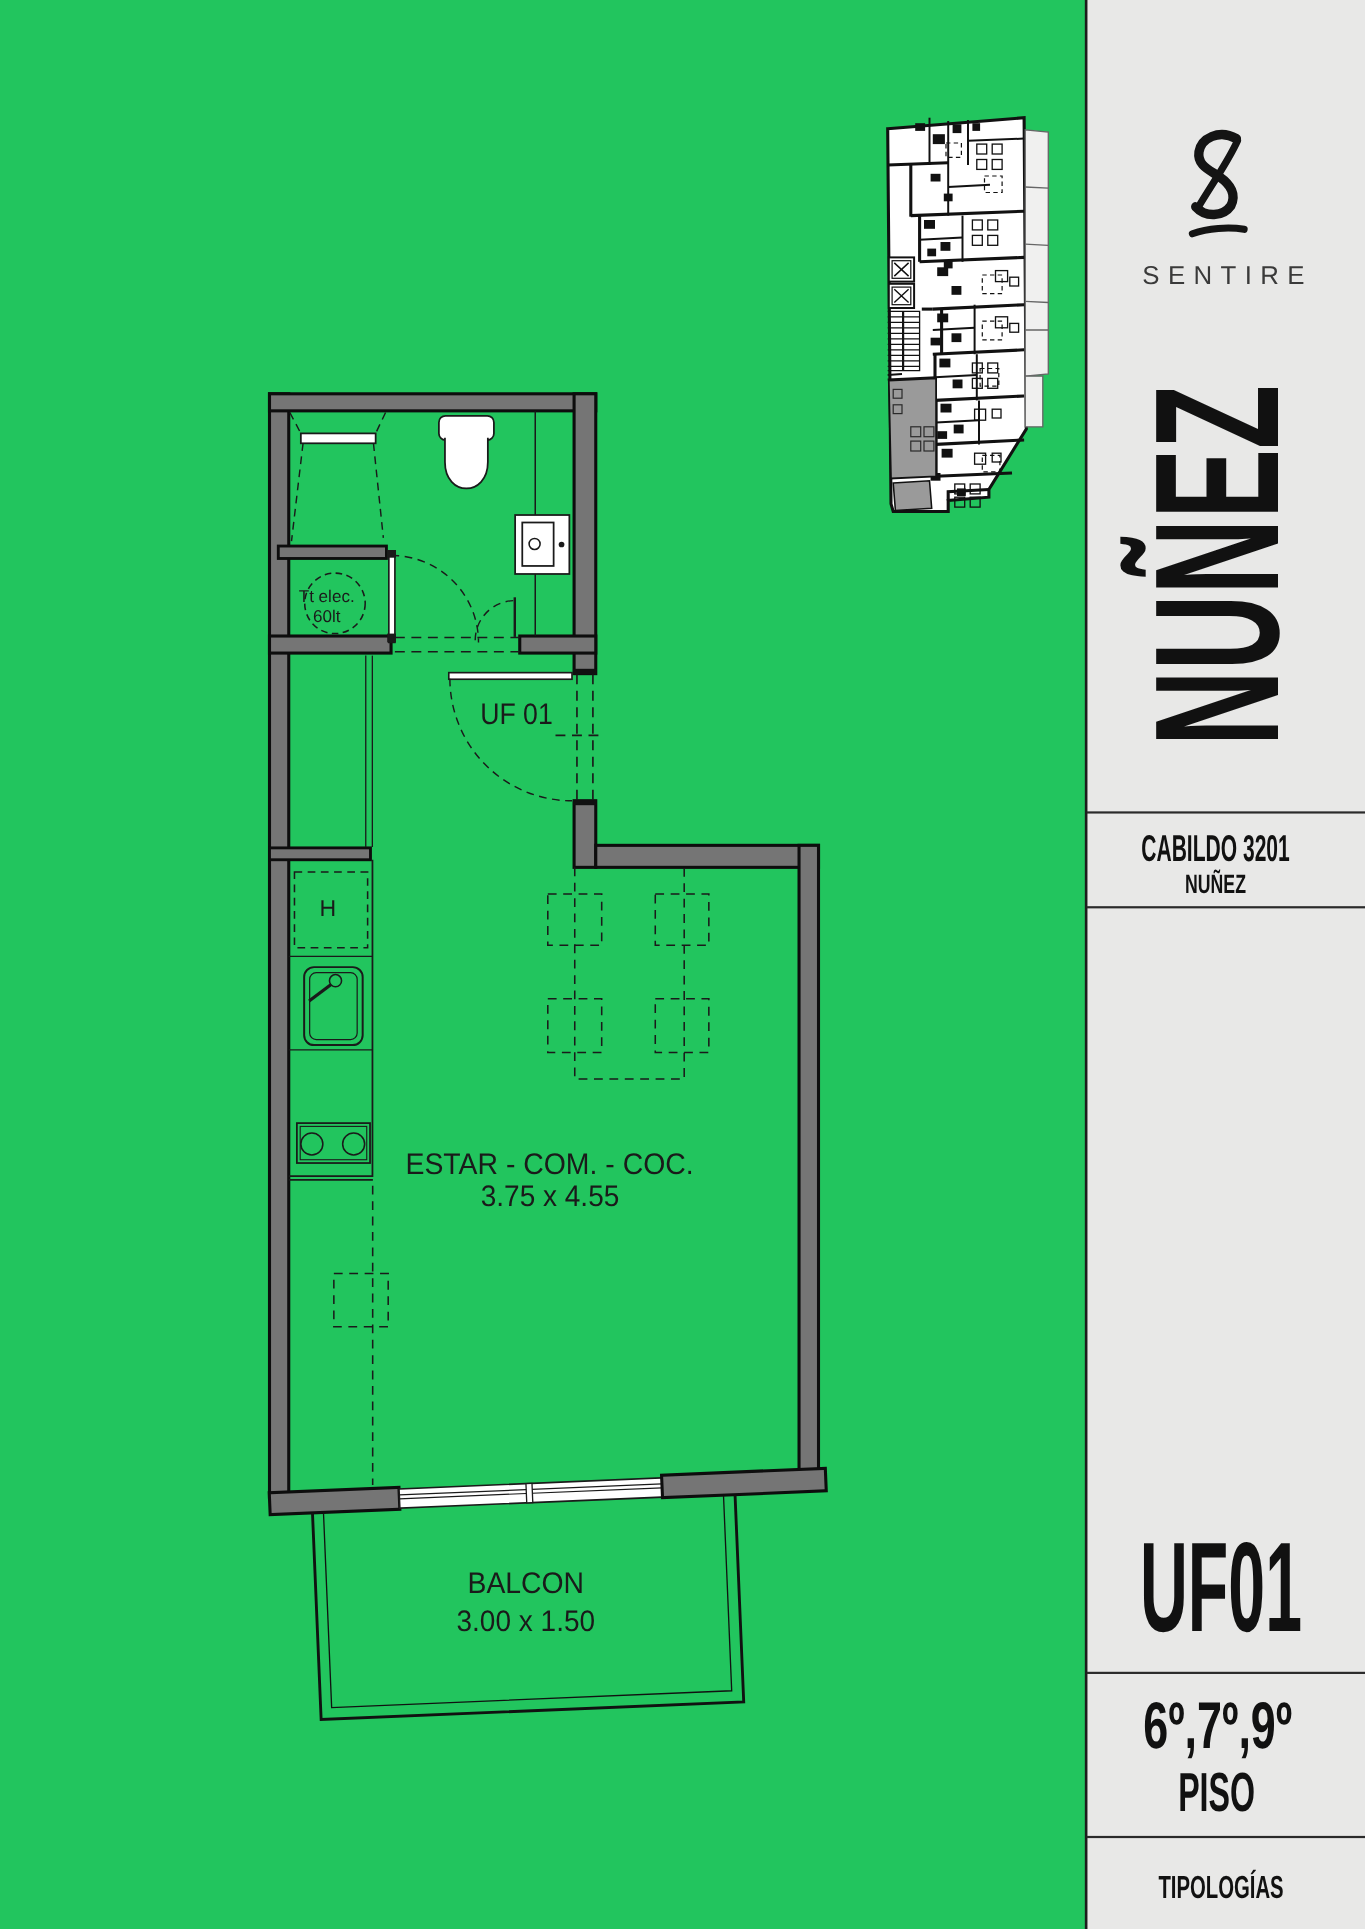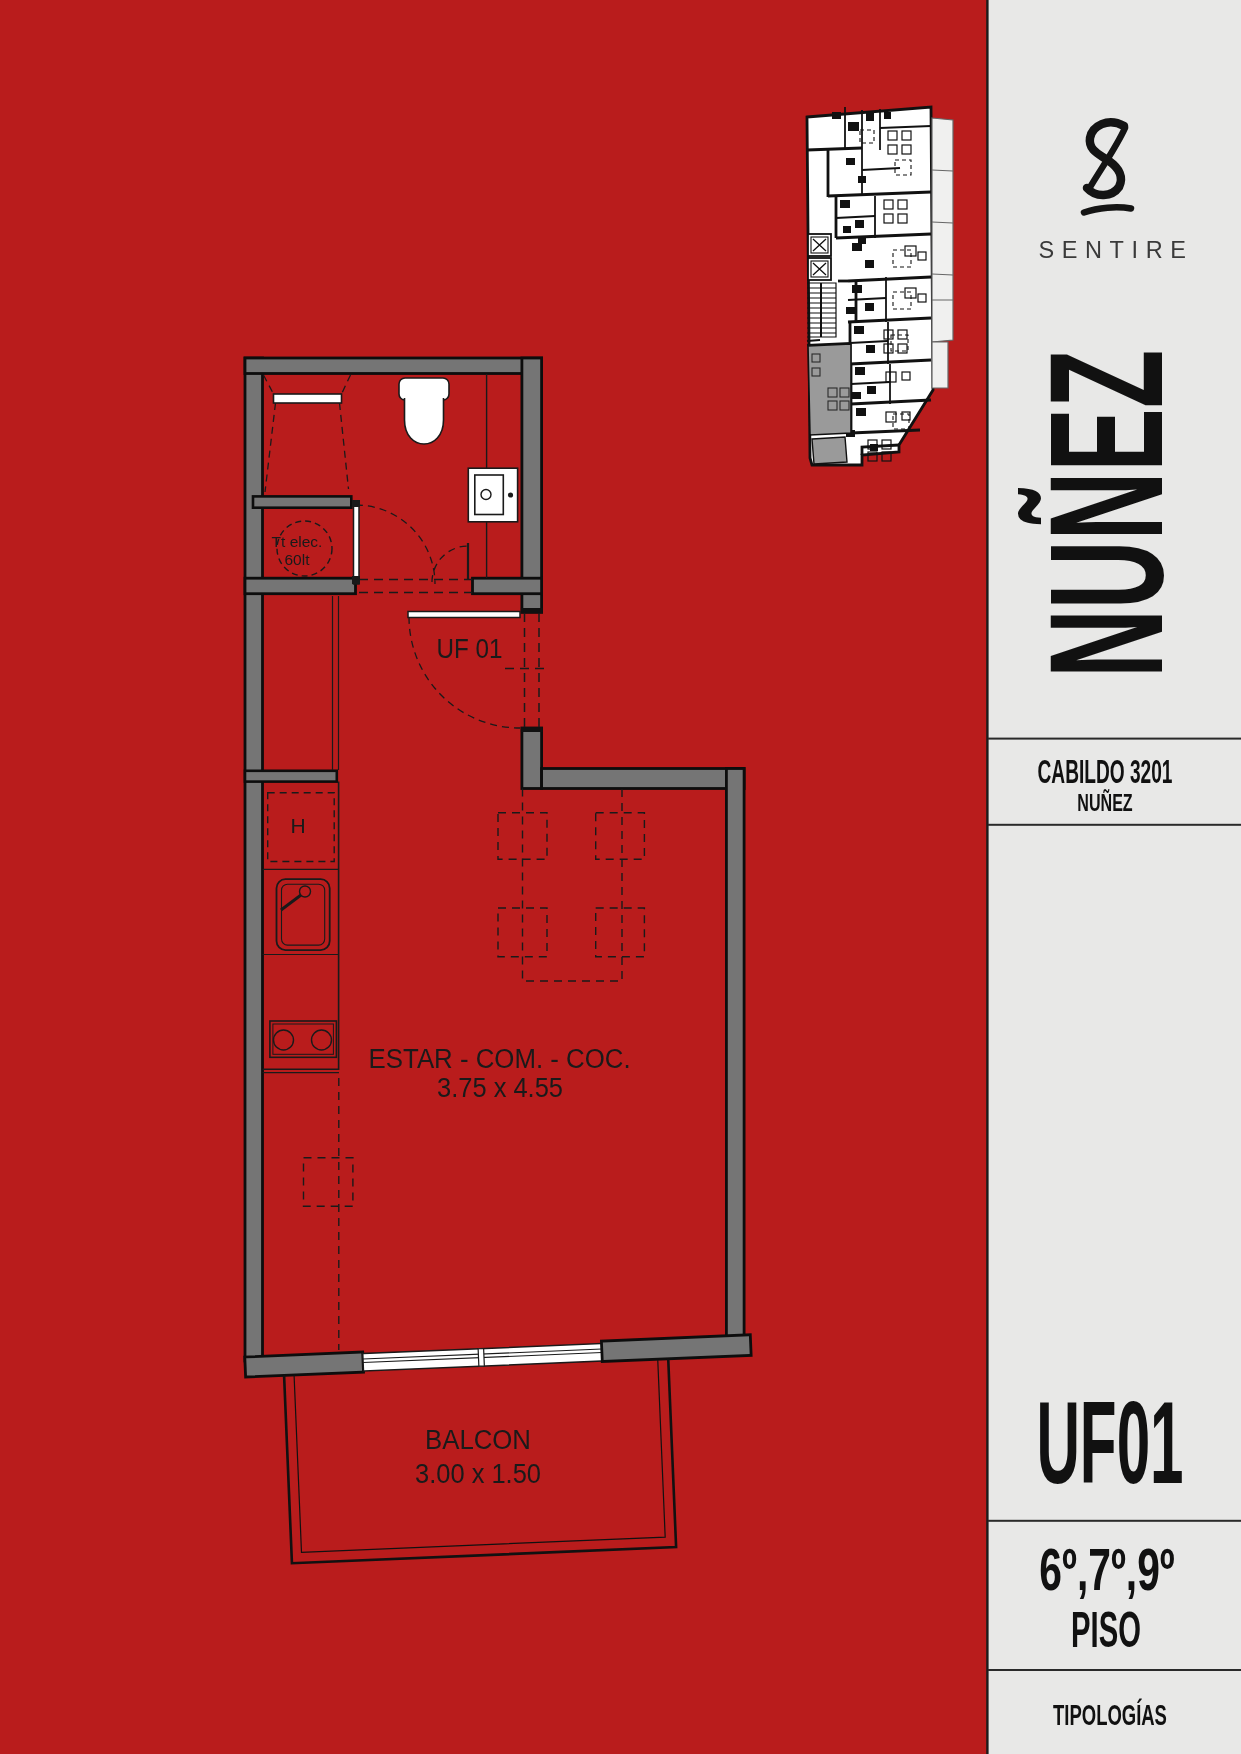--- a/index.html
+++ b/index.html
@@ -1,16 +1,16 @@
 <!DOCTYPE html>
 <html><head>
 <meta charset="utf-8">
 <style>
   html,body{margin:0;padding:0;background:#ffffff;}
-  #page{position:relative;width:1241px;height:1754px;background:#b91c1c;overflow:hidden;
+  #page{position:relative;width:1241px;height:1754px;background:#22c55e;overflow:hidden;
         font-family:"Liberation Sans", sans-serif;}
   svg text{font-family:"Liberation Sans", sans-serif;}
 </style>
 </head>
 <body>
 <div id="page">
 
 <svg width="1241" height="1754" viewBox="0 0 1241 1754" style="position:absolute;left:0;top:0;">
 
   <rect x="988" y="0" width="253" height="1754" fill="#e8e8e7"></rect>

